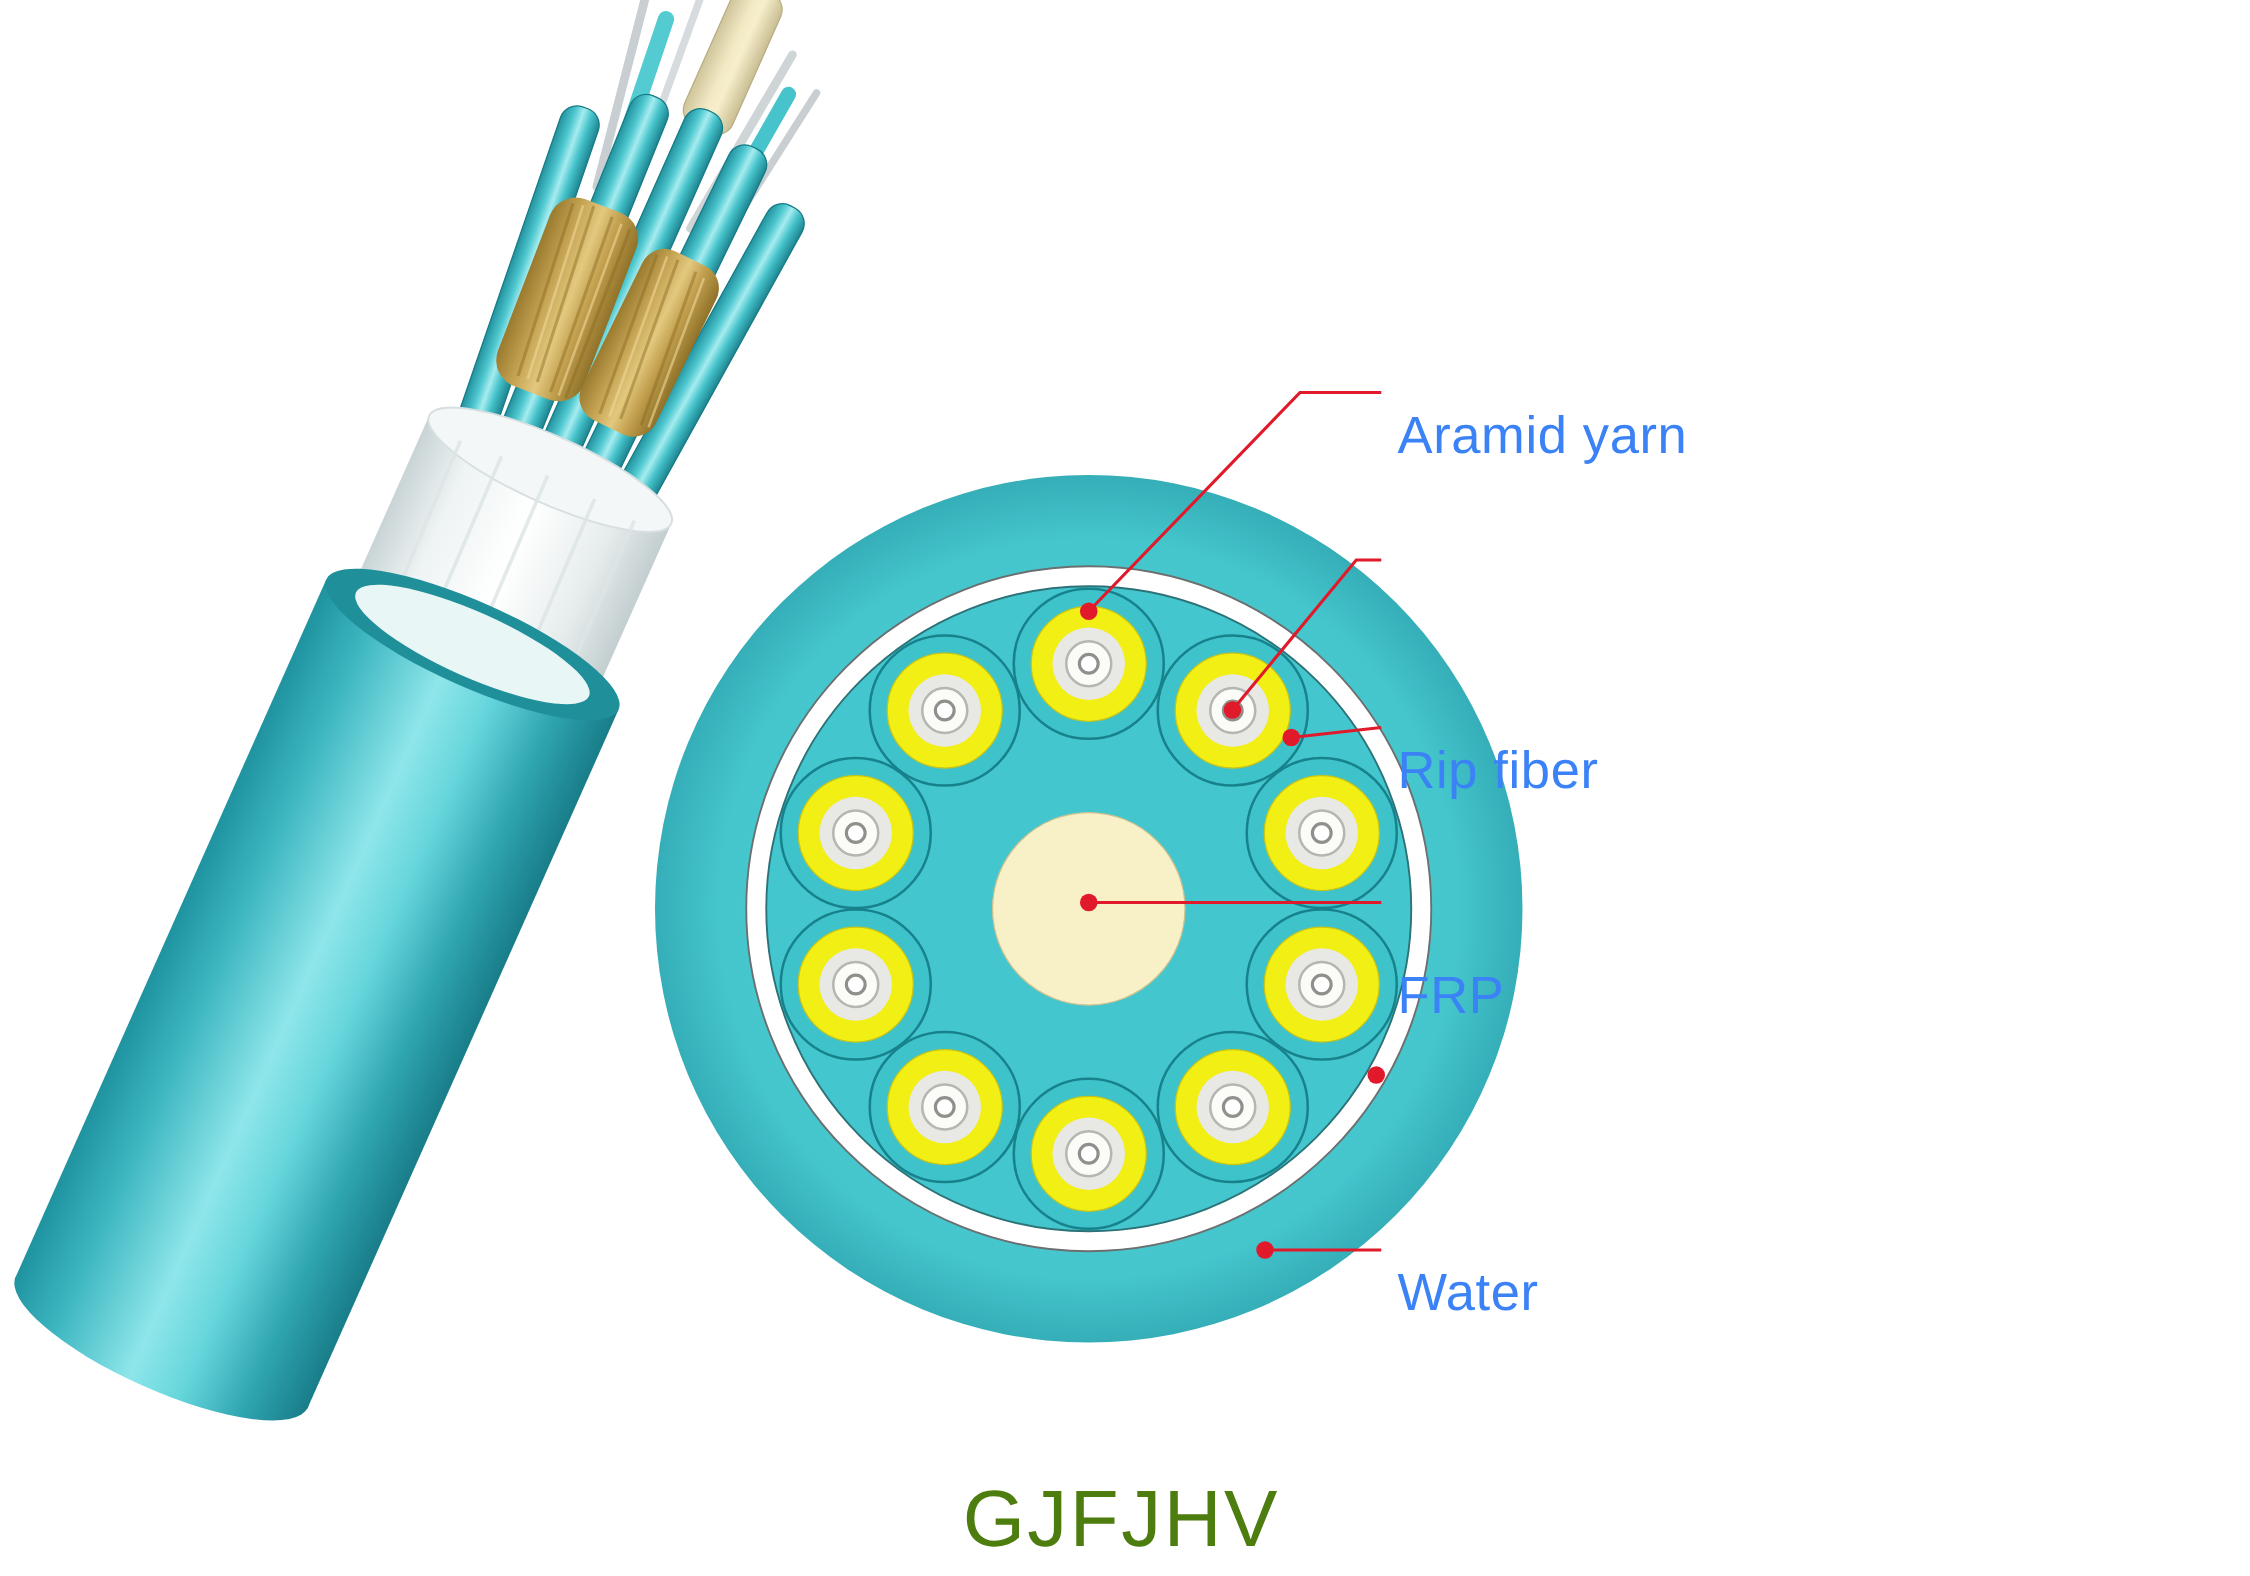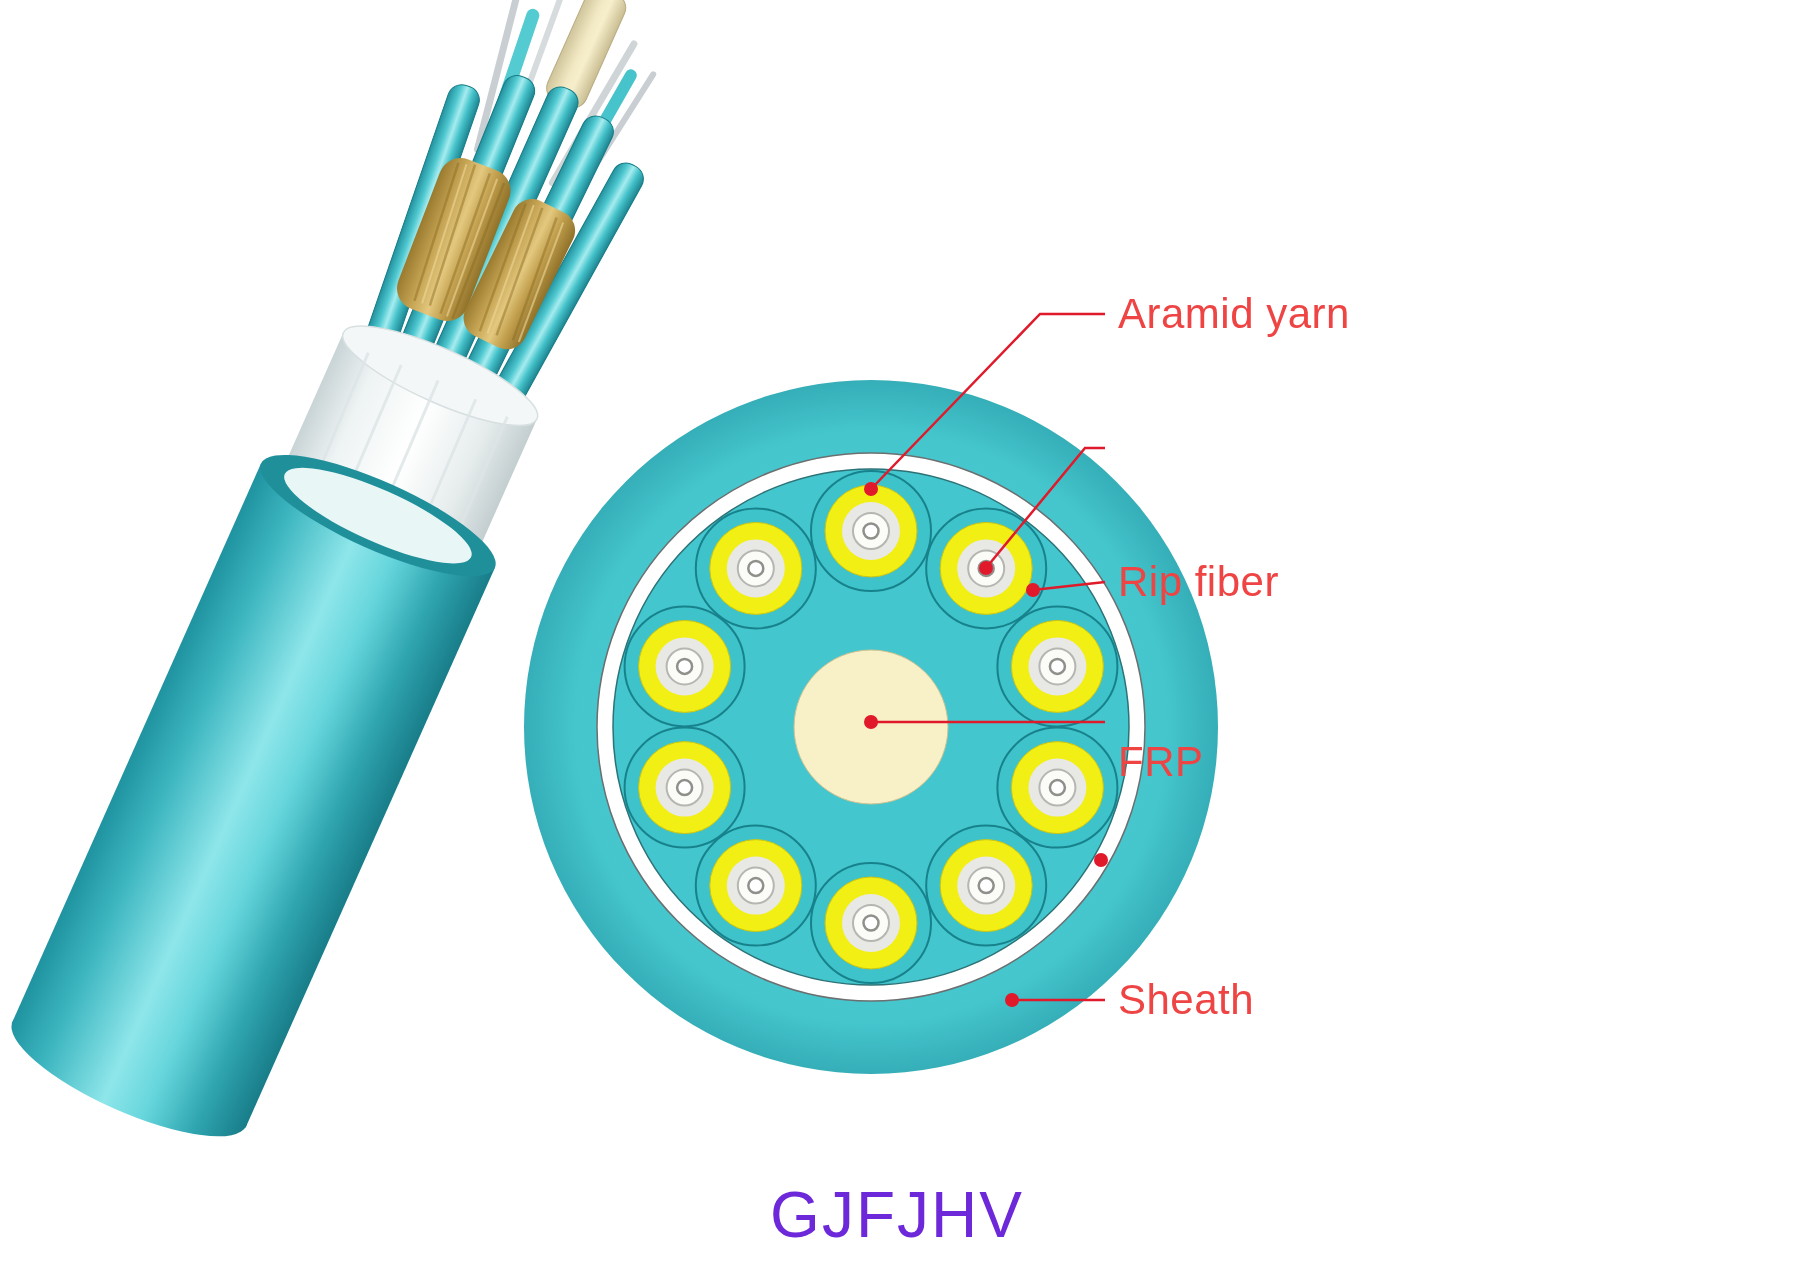--- a/index.html
+++ b/index.html
@@ -4,25 +4,25 @@
 <style>
   html,body{margin:0;padding:0;}
   body{
     width:1800px;height:1261px;position:relative;overflow:hidden;
     background:#ffffff;font-family:"Liberation Sans", sans-serif;
   }
   .stage{position:absolute;inset:0;}
   svg{position:absolute;left:0;top:0;}
   .label{
     position:absolute;left:1118px;font-size:42px;line-height:50px;
-    color:#ef4444;white-space:nowrap;letter-spacing:0.5px;
+    color:#3b82f6;white-space:nowrap;letter-spacing:0.5px;margin-top:34px;
   }
   .title{
     position:absolute;left:897px;top:1178px;transform:translateX(-50%);
-    font-size:64px;color:#6d28d9;letter-spacing:2px;white-space:nowrap;
+    font-size:64px;color:#4d7c0f;letter-spacing:2px;white-space:nowrap;
   }
 </style>
 </head>
 <body>
 
 <div class="stage">
 
   <svg width="1800" height="1261" viewBox="0 0 1800 1261">
     <defs>
       <linearGradient id="tealCyl" x1="0" y1="0" x2="1" y2="0">
@@ -169,17 +169,17 @@
       <circle cx="1033" cy="590" r="7"></circle>
       <circle cx="871" cy="722" r="7"></circle>
       <circle cx="1101" cy="860" r="7"></circle>
       <circle cx="1012" cy="1000" r="7"></circle>
     </g>
   </svg>
 
   <div class="label" style="top:289px">Aramid yarn</div>
   <div class="label" style="top:557px">Rip fiber</div>
   <div class="label" style="top:737px">FRP</div>
-  <div class="label" style="top:975px">Sheath</div>
+  <div class="label" style="top:975px">Water</div>
 
   <div class="title">GJFJHV</div>
 
 </div>
 
 </body></html>

